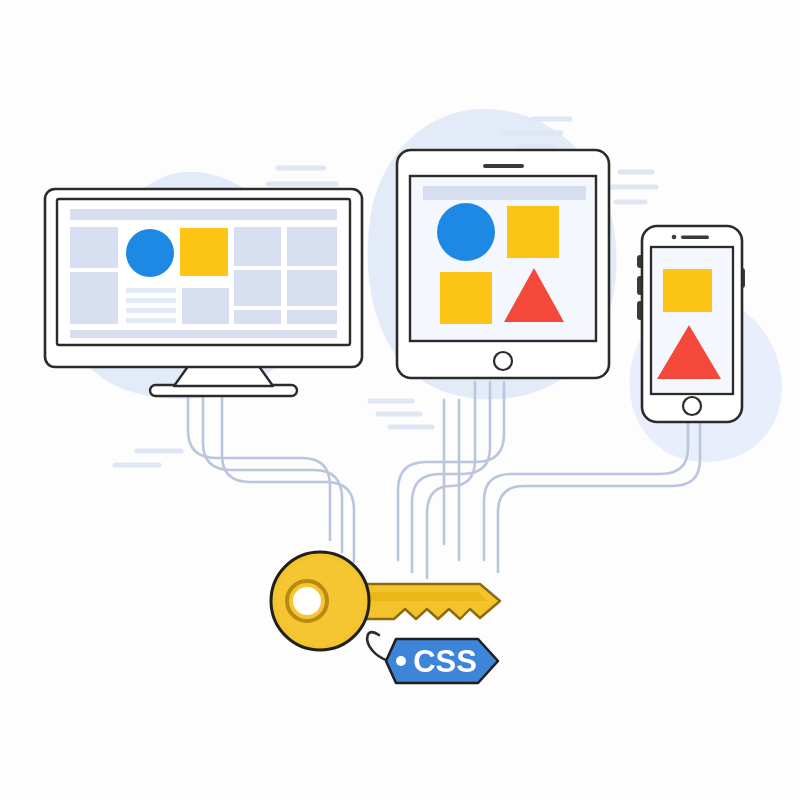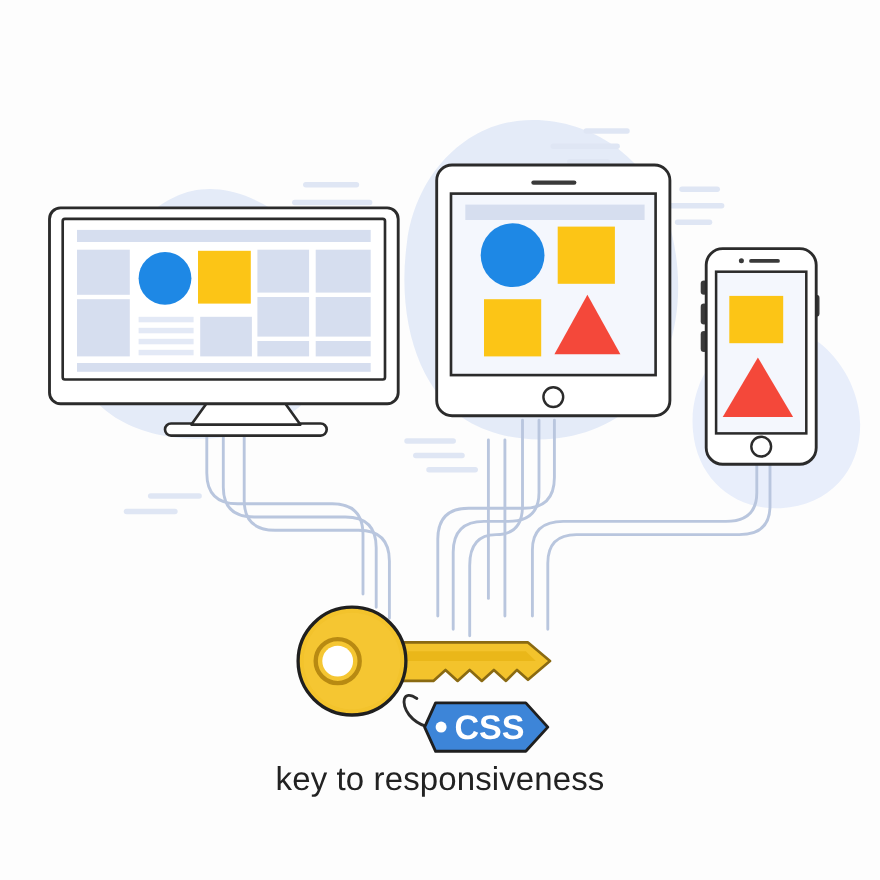--- a/index.html
+++ b/index.html
@@ -199,15 +199,14 @@
 
     <path d="M 396,639 L 478,639 L 498,661 L 478,683 L 396,683 L 386,661 Z" fill="#3d85d8" stroke="#1f1f1f" stroke-width="2.6" stroke-linejoin="round"></path>
 
     <circle cx="401" cy="661" r="5" fill="#ffffff"></circle>
 
     <text x="445" y="672" text-anchor="middle" font-family="Liberation Sans, sans-serif" font-size="31" font-weight="700" fill="#ffffff">CSS</text>
   </g>
 
 </svg>
 
-<div class="caption">key to responsiveness</div>
 
 </div>
 
 </body></html>

